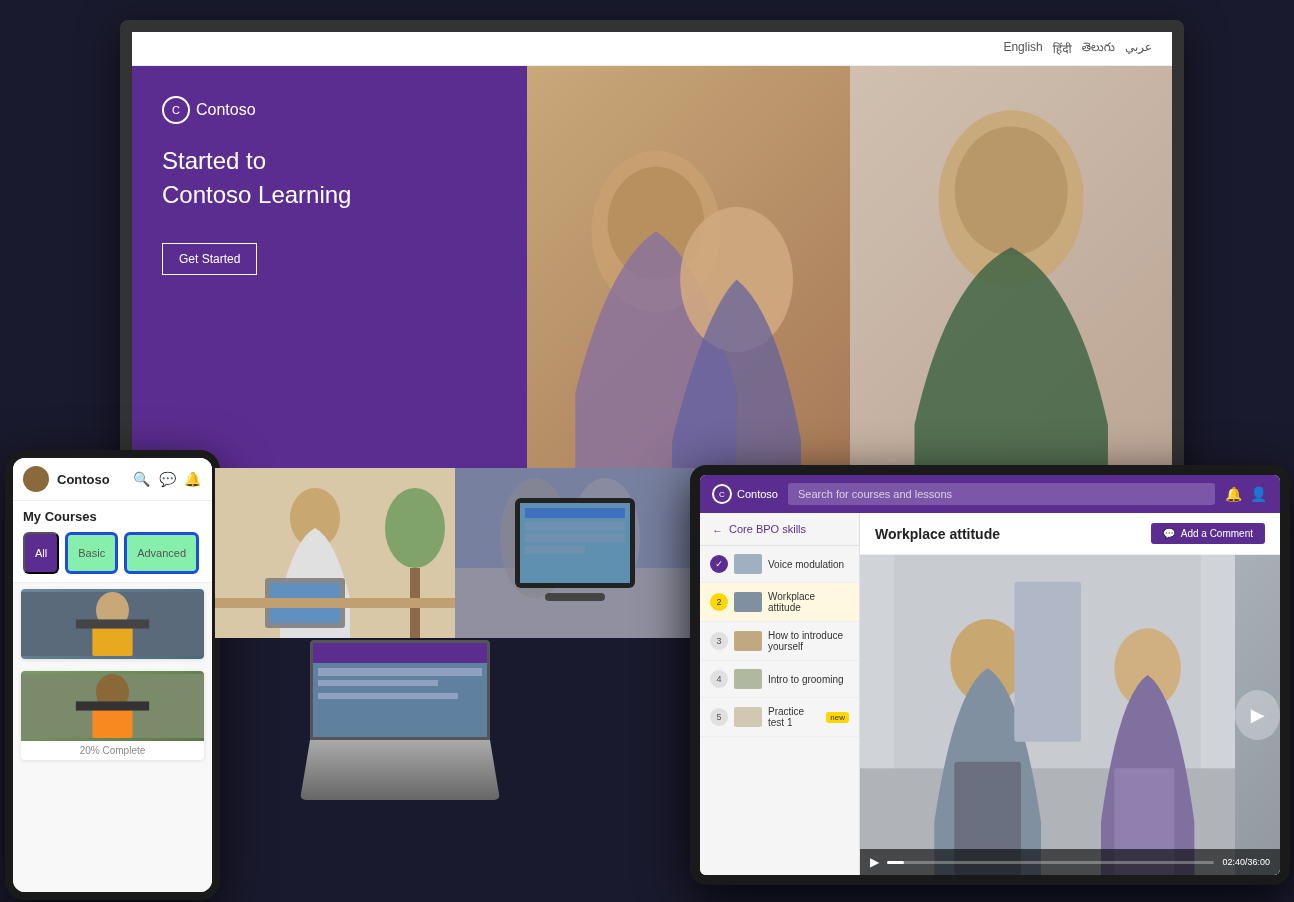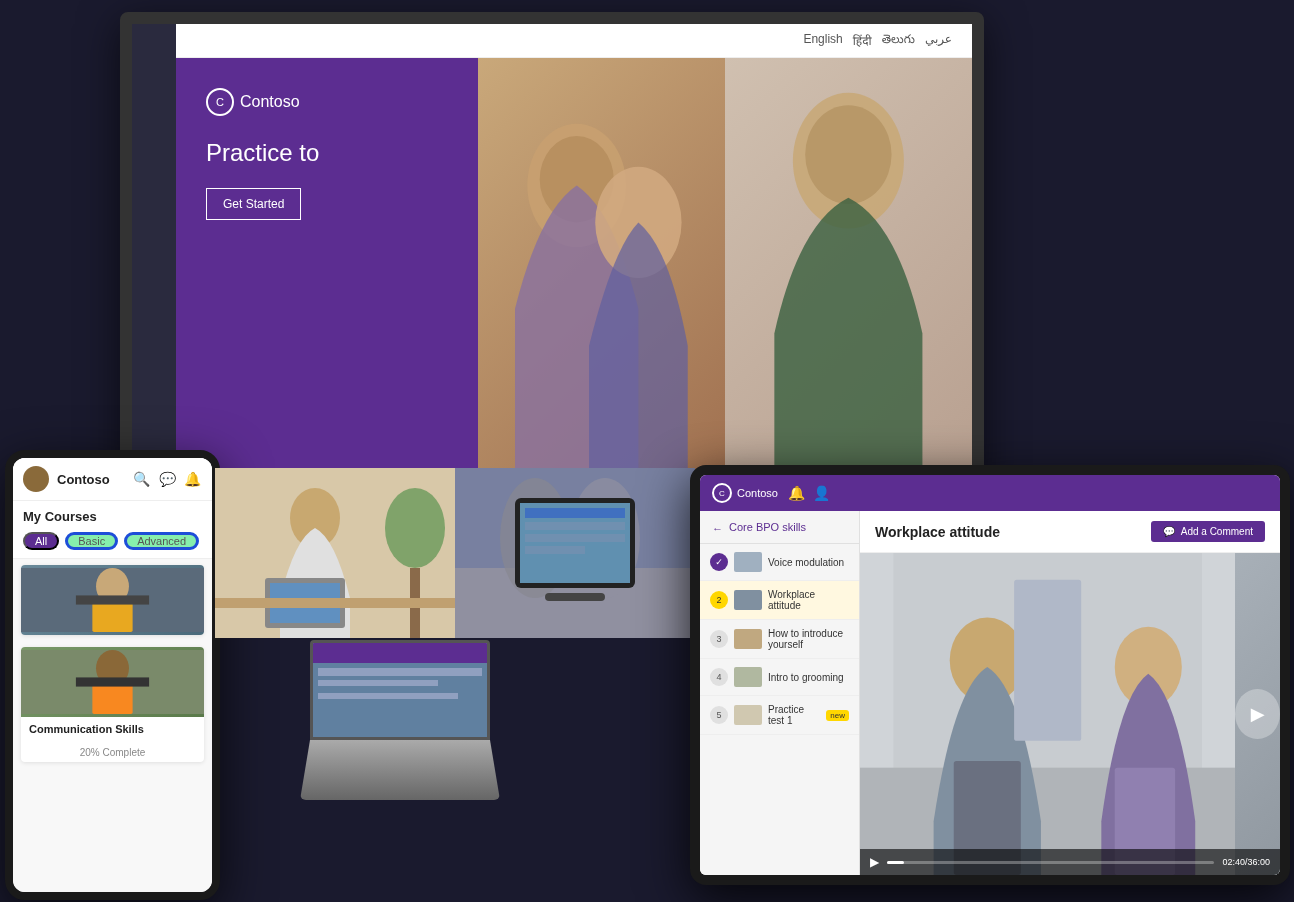--- a/index.html
+++ b/index.html
@@ -8,30 +8,29 @@
       width: 1294px;
       height: 902px;
       overflow: hidden;
       font-family: 'Segoe UI', Arial, sans-serif;
       position: relative;
     }
 
     
     .desktop-monitor {
       position: absolute;
-      top: 12px;
+      top: 20px;
       left: 120px;
-      width: 864px;
+      width: 1064px;
       height: 470px;
       background: #2a2a3e;
       border-radius: 8px;
       border: 12px solid #333;
       overflow: hidden;
       box-shadow: 0 10px 40px rgba(0,0,0,0.6);
-      padding-left: 44px;
     }
 
     
     .desktop-screen {
       width: 100%;
       height: 100%;
       background: #fff;
       display: flex;
       flex-direction: column;
     }
@@ -87,21 +86,21 @@
       margin-top: 20px;
     }
     .desktop-get-started {
       display: inline-block;
       border: 1.5px solid #fff;
       color: #fff;
       padding: 8px 16px;
       font-size: 12px;
       cursor: pointer;
       width: fit-content;
-      margin-top: 18px;
+      margin-top: 32px;
     }
     .desktop-hero-right {
       flex: 1;
       background: #ddd;
       position: relative;
       overflow: hidden;
     }
     .desktop-sign-in {
       position: absolute;
       top: 10px;
@@ -187,22 +186,22 @@
       font-size: 13px;
       font-weight: 600;
       margin-bottom: 8px;
       color: #222;
     }
     .phone-filter-row {
       display: flex;
       gap: 6px;
     }
     .phone-filter-btn {
-      padding: 0 10px;
-      border-radius: 12px;
+      padding: 12px 10px;
+      border-radius: 6px;
       font-size: 11px;
       cursor: pointer;
     }
     .phone-filter-btn.active {
       background: #5c2d91;
       color: #fff;
     }
     .phone-filter-btn.inactive {
       background: #86efac;
       color: #555;
@@ -530,21 +529,22 @@
       <span>عربي</span>
     </div>
     <div class="desktop-hero">
       <div class="desktop-hero-left">
         <div>
           <div class="desktop-logo">
             <div class="logo-circle">C</div>
             <span>Contoso</span>
           </div>
           <div class="desktop-hero-title">
-            <span>Practice to</span><br>
+            <span>Started to</span><br>
+            <span>Contoso Learning</span>
           </div>
           <div class="desktop-get-started">Get Started</div>
         </div>
       </div>
       <div class="desktop-hero-right">
         <div class="desktop-sign-in">Sign In</div>
         <div class="photo-collage">
           <div class="photo-left">
             
             <svg width="100%" height="100%" viewBox="0 0 200 340" preserveAspectRatio="xMidYMax meet">
@@ -601,23 +601,20 @@
 
     <div class="phone-course-card">
       <div class="phone-course-img course-img-outdoor">
         <svg width="100%" height="100%" viewBox="0 0 200 70">
           <rect width="200" height="70" fill="#7a8a6a"></rect>
           <ellipse cx="100" cy="20" rx="18" ry="20" fill="#8a6838"></ellipse>
           <rect x="78" y="38" width="44" height="32" fill="#f88820" rx="2"></rect>
           <rect x="60" y="30" width="80" height="10" fill="#333"></rect>
         </svg>
       </div>
-      <div class="phone-course-info">
-        <div class="phone-course-title">Communication Skills</div>
-      </div>
       <div class="phone-course-progress">20% Complete</div>
     </div>
   </div>
 </div>
 
 <div class="middle-strip">
   <div class="strip-img-left">
     <svg width="100%" height="100%" viewBox="0 0 240 170">
       <rect width="240" height="170" fill="#d8c8a8"></rect>
 
@@ -666,20 +663,21 @@
   <div class="surface-base"></div>
 </div>
 
 <div class="tablet-mockup">
   <div class="tablet-screen">
     <div class="tablet-header">
       <div class="tablet-logo">
         <div class="tablet-logo-circle">C</div>
         <span>Contoso</span>
       </div>
+      <input class="tablet-search" type="text" placeholder="Search for courses and lessons" style="">
       <div class="tablet-header-icons">
         <span>🔔</span>
         <span>👤</span>
       </div>
     </div>
     <div class="tablet-body">
       <div class="tablet-sidebar">
         <div class="tablet-back-btn">
           <span>←</span>
           <span>Core BPO skills</span>

